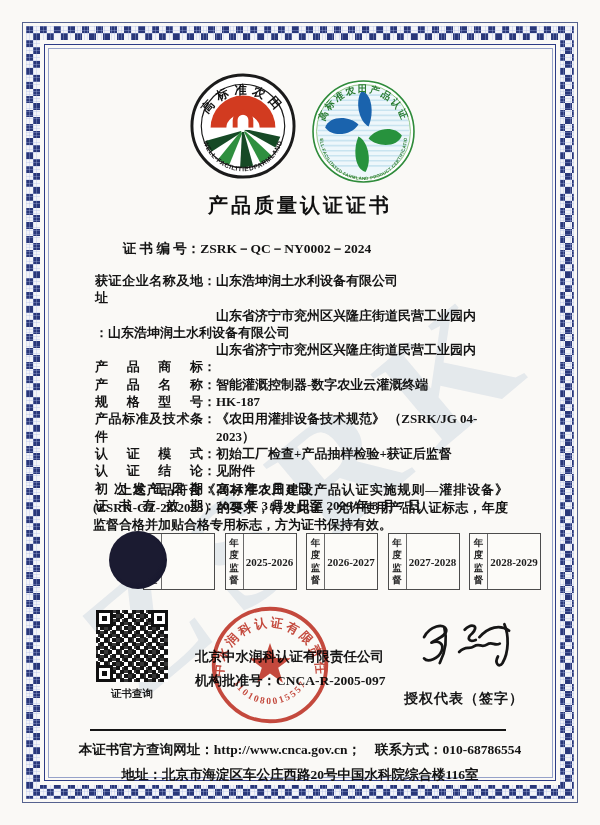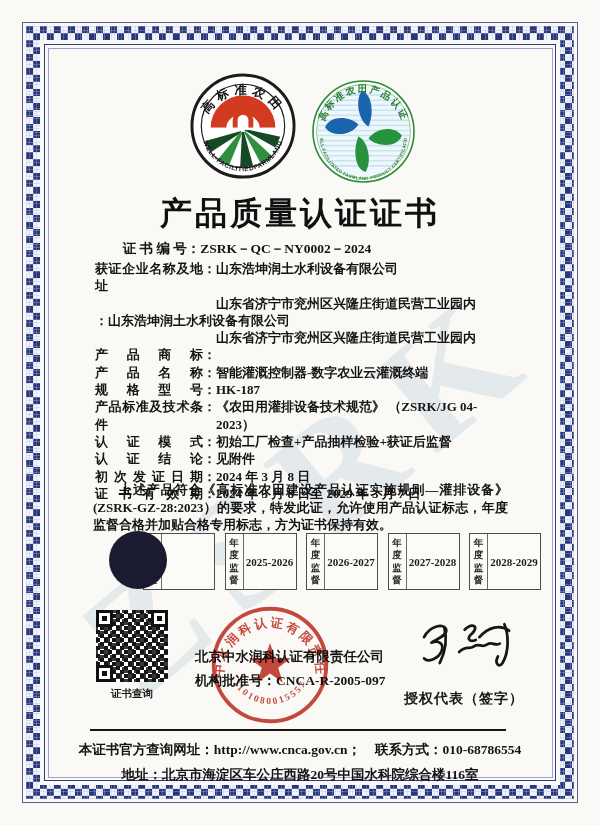--- a/index.html
+++ b/index.html
@@ -19,26 +19,26 @@
   .frame-line-in2{position:absolute;inset:47.5px;border:1px solid #96a2c9;pointer-events:none;}
   
   .wm{position:absolute;left:-20px;top:400px;width:660px;text-align:center;
       font-size:158px;font-weight:700;letter-spacing:26px;color:rgba(106,138,180,.15);
       transform:rotate(-40deg);z-index:0;font-family:"Liberation Serif",serif;}
   
   .logo-left{position:absolute;left:189px;top:72px;width:108px;height:108px;z-index:2;}
   .logo-right{position:absolute;left:311px;top:79px;width:105px;height:105px;z-index:2;}
   
   .title{position:absolute;left:0;right:0;top:192px;text-align:center;
-         font-family:"Liberation Sans",sans-serif;font-weight:700;font-size:32px;
+         font-family:"Liberation Sans",sans-serif;font-weight:700;font-size:20px;
          letter-spacing:3px;color:#101010;z-index:2;}
   .certno{position:absolute;left:0;right:106px;top:240px;text-align:center;
           font-size:13.5px;font-weight:700;color:#141414;z-index:2;}
   
-  .fields{position:absolute;left:95px;top:260px;width:414px;z-index:2;font-size:13px;color:#141414;}
+  .fields{position:absolute;left:95px;top:272px;width:414px;z-index:2;font-size:13px;color:#141414;}
   .frow{display:flex;align-items:baseline;line-height:17.3px;font-weight:700;}
   .flabel{display:inline-block;width:108px;text-align:justify;text-align-last:justify;
           font-family:"Liberation Sans",sans-serif;font-weight:700;flex:none;}
   .fcolon{flex:none;font-family:"Liberation Sans",sans-serif;}
   .fval{flex:1;font-family:Liberation Serif, serif;}
   .frow.addr{padding-left:121px;}
   
   .statement{position:absolute;left:93px;top:481px;width:415px;font-size:13px;line-height:17.6px;
              font-weight:700;text-indent:2em;text-align:justify;color:#141414;z-index:2;}
   

